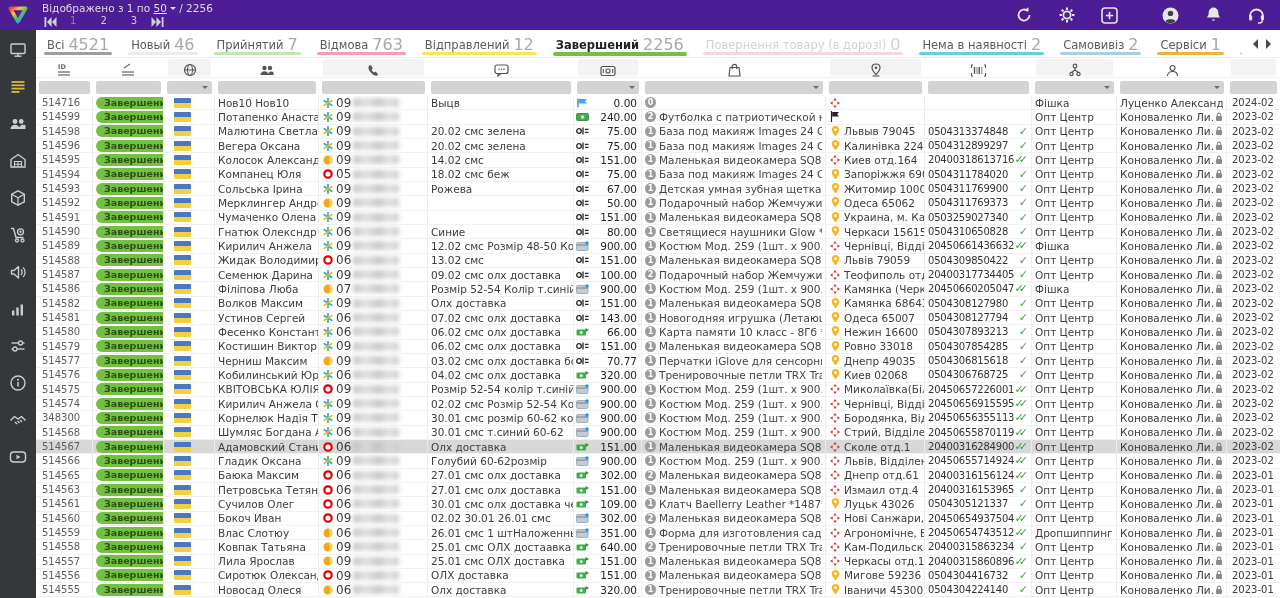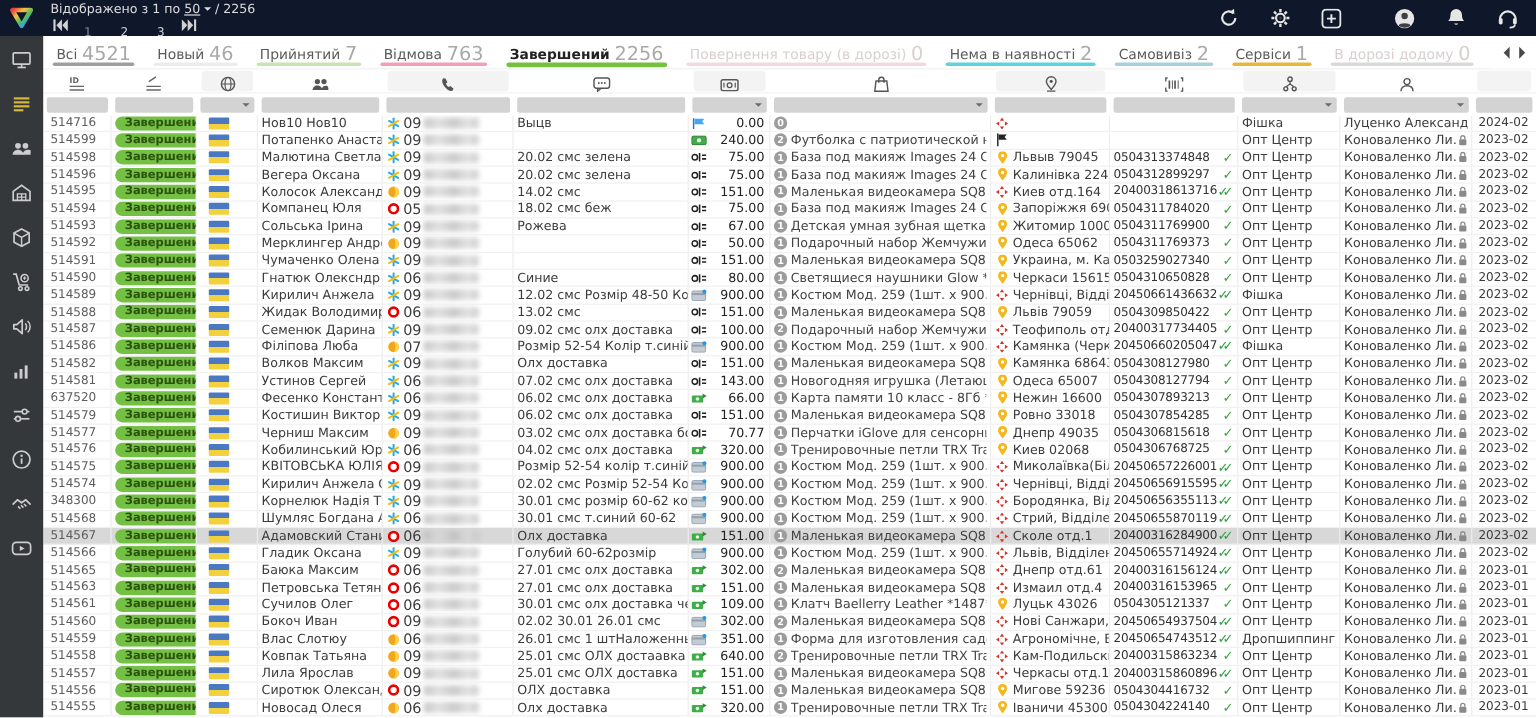--- a/index.html
+++ b/index.html
@@ -1,25 +1,25 @@
 <!DOCTYPE html>
 <html><head>
 <meta charset="utf-8">
 <style>
   *{margin:0;padding:0;box-sizing:border-box}
   html,body{width:1280px;height:598px;overflow:hidden;font-family:"DejaVu Sans","Liberation Sans",sans-serif;background:#fff}
   .root{position:relative;width:1280px;height:598px}
   
-  .topbar{position:absolute;left:0;top:0;width:1280px;height:30px;background:#0f172a;display:flex;align-items:center;z-index:5}
+  .topbar{position:absolute;left:0;top:0;width:1280px;height:30px;background:#4c1d95;display:flex;align-items:center;z-index:5}
   .logo-box{width:36px;height:30px;display:flex;align-items:center;justify-content:center;flex:none}
   .tb-left{display:flex;flex-direction:column;justify-content:center;height:30px;margin-left:6px}
   .tb-shown{font-size:10.5px;color:#dcdddd;line-height:13px;white-space:nowrap}
   .tb-shown .psize{text-decoration:underline;cursor:pointer}
   .caret-dn{display:inline-block;border:3px solid transparent;border-top-color:#dcdddd;margin-left:3px;vertical-align:-1px}
-  .pager{display:flex;align-items:flex-start;height:13px;gap:0}
+  .pager{display:flex;align-items:flex-end;height:13px;gap:0}
   .pgbtn{display:inline-flex;align-items:center;justify-content:center;width:16px;height:12px;cursor:pointer}
   .pgnum{font-size:10px;color:#cfd1d2;margin:0 12px;cursor:pointer}
   .pgnum.cur{color:#85898c}
   .tb-icons{margin-left:auto;display:flex;align-items:center;gap:24px;padding-right:14px}
   .tbic{width:19px;height:19px;display:flex;align-items:center;justify-content:center;cursor:pointer}
   .tbic.gap{margin-right:18px}
   
   .sidebar{position:absolute;left:0;top:30px;width:36px;height:568px;background:#34383b;display:flex;flex-direction:column;align-items:center;padding-top:10px;gap:17px;z-index:4}
   .sbic{width:20px;height:20px;display:flex;align-items:center;justify-content:center;cursor:pointer;opacity:.92}
   
@@ -274,20 +274,25 @@
         <div class="tab">
           <span class="tlabel">Прийнятий</span>
           <span class="tcount">7</span>
           <span class="tline" style="background: rgb(199, 229, 179);"></span>
         </div>
         <div class="tab">
           <span class="tlabel">Відмова</span>
           <span class="tcount">763</span>
           <span class="tline" style="background: rgb(241, 160, 182);"></span>
         </div>
+        <div class="tab">
+          <span class="tlabel">Відправлений</span>
+          <span class="tcount">12</span>
+          <span class="tline" style="background: rgb(246, 233, 79);"></span>
+        </div>
         <div class="tab act">
           <span class="tlabel">Завершений</span>
           <span class="tcount">2256</span>
           <span class="tline" style="background: rgb(118, 191, 63);"></span>
         </div>
         <div class="tab dis">
           <span class="tlabel">Повернення товару (в дорозі)</span>
           <span class="tcount">0</span>
           <span class="tline" style="background: rgb(243, 217, 222);"></span>
         </div>
@@ -1539,21 +1544,21 @@
             <span class="lockic">
               <svg width="8" height="10" viewBox="0 0 8 10">
                 <rect x="1" y="4" width="6" height="5" rx="1" fill="#8a8a8a"></rect>
                 <path d="M2.3 4 V2.8 a1.7 1.7 0 0 1 3.4 0 V4" fill="none" stroke="#8a8a8a" stroke-width="1.1"></path>
               </svg>
             </span>
           </div>
           <div class="td c-dt">2023-02</div>
         </div>
         <div class="tr grid13">
-          <div class="td c-id">637520</div>
+          <div class="td c-id">514580</div>
           <div class="td">
             <span class="pill">Завершений</span>
           </div>
           <div class="td">
             <span class="uaflag"></span>
           </div>
           <div class="td">Фесенко Константин</div>
           <div class="td">
             <span class="opic">
               <svg width="10" height="10" viewBox="0 0 10 10">

